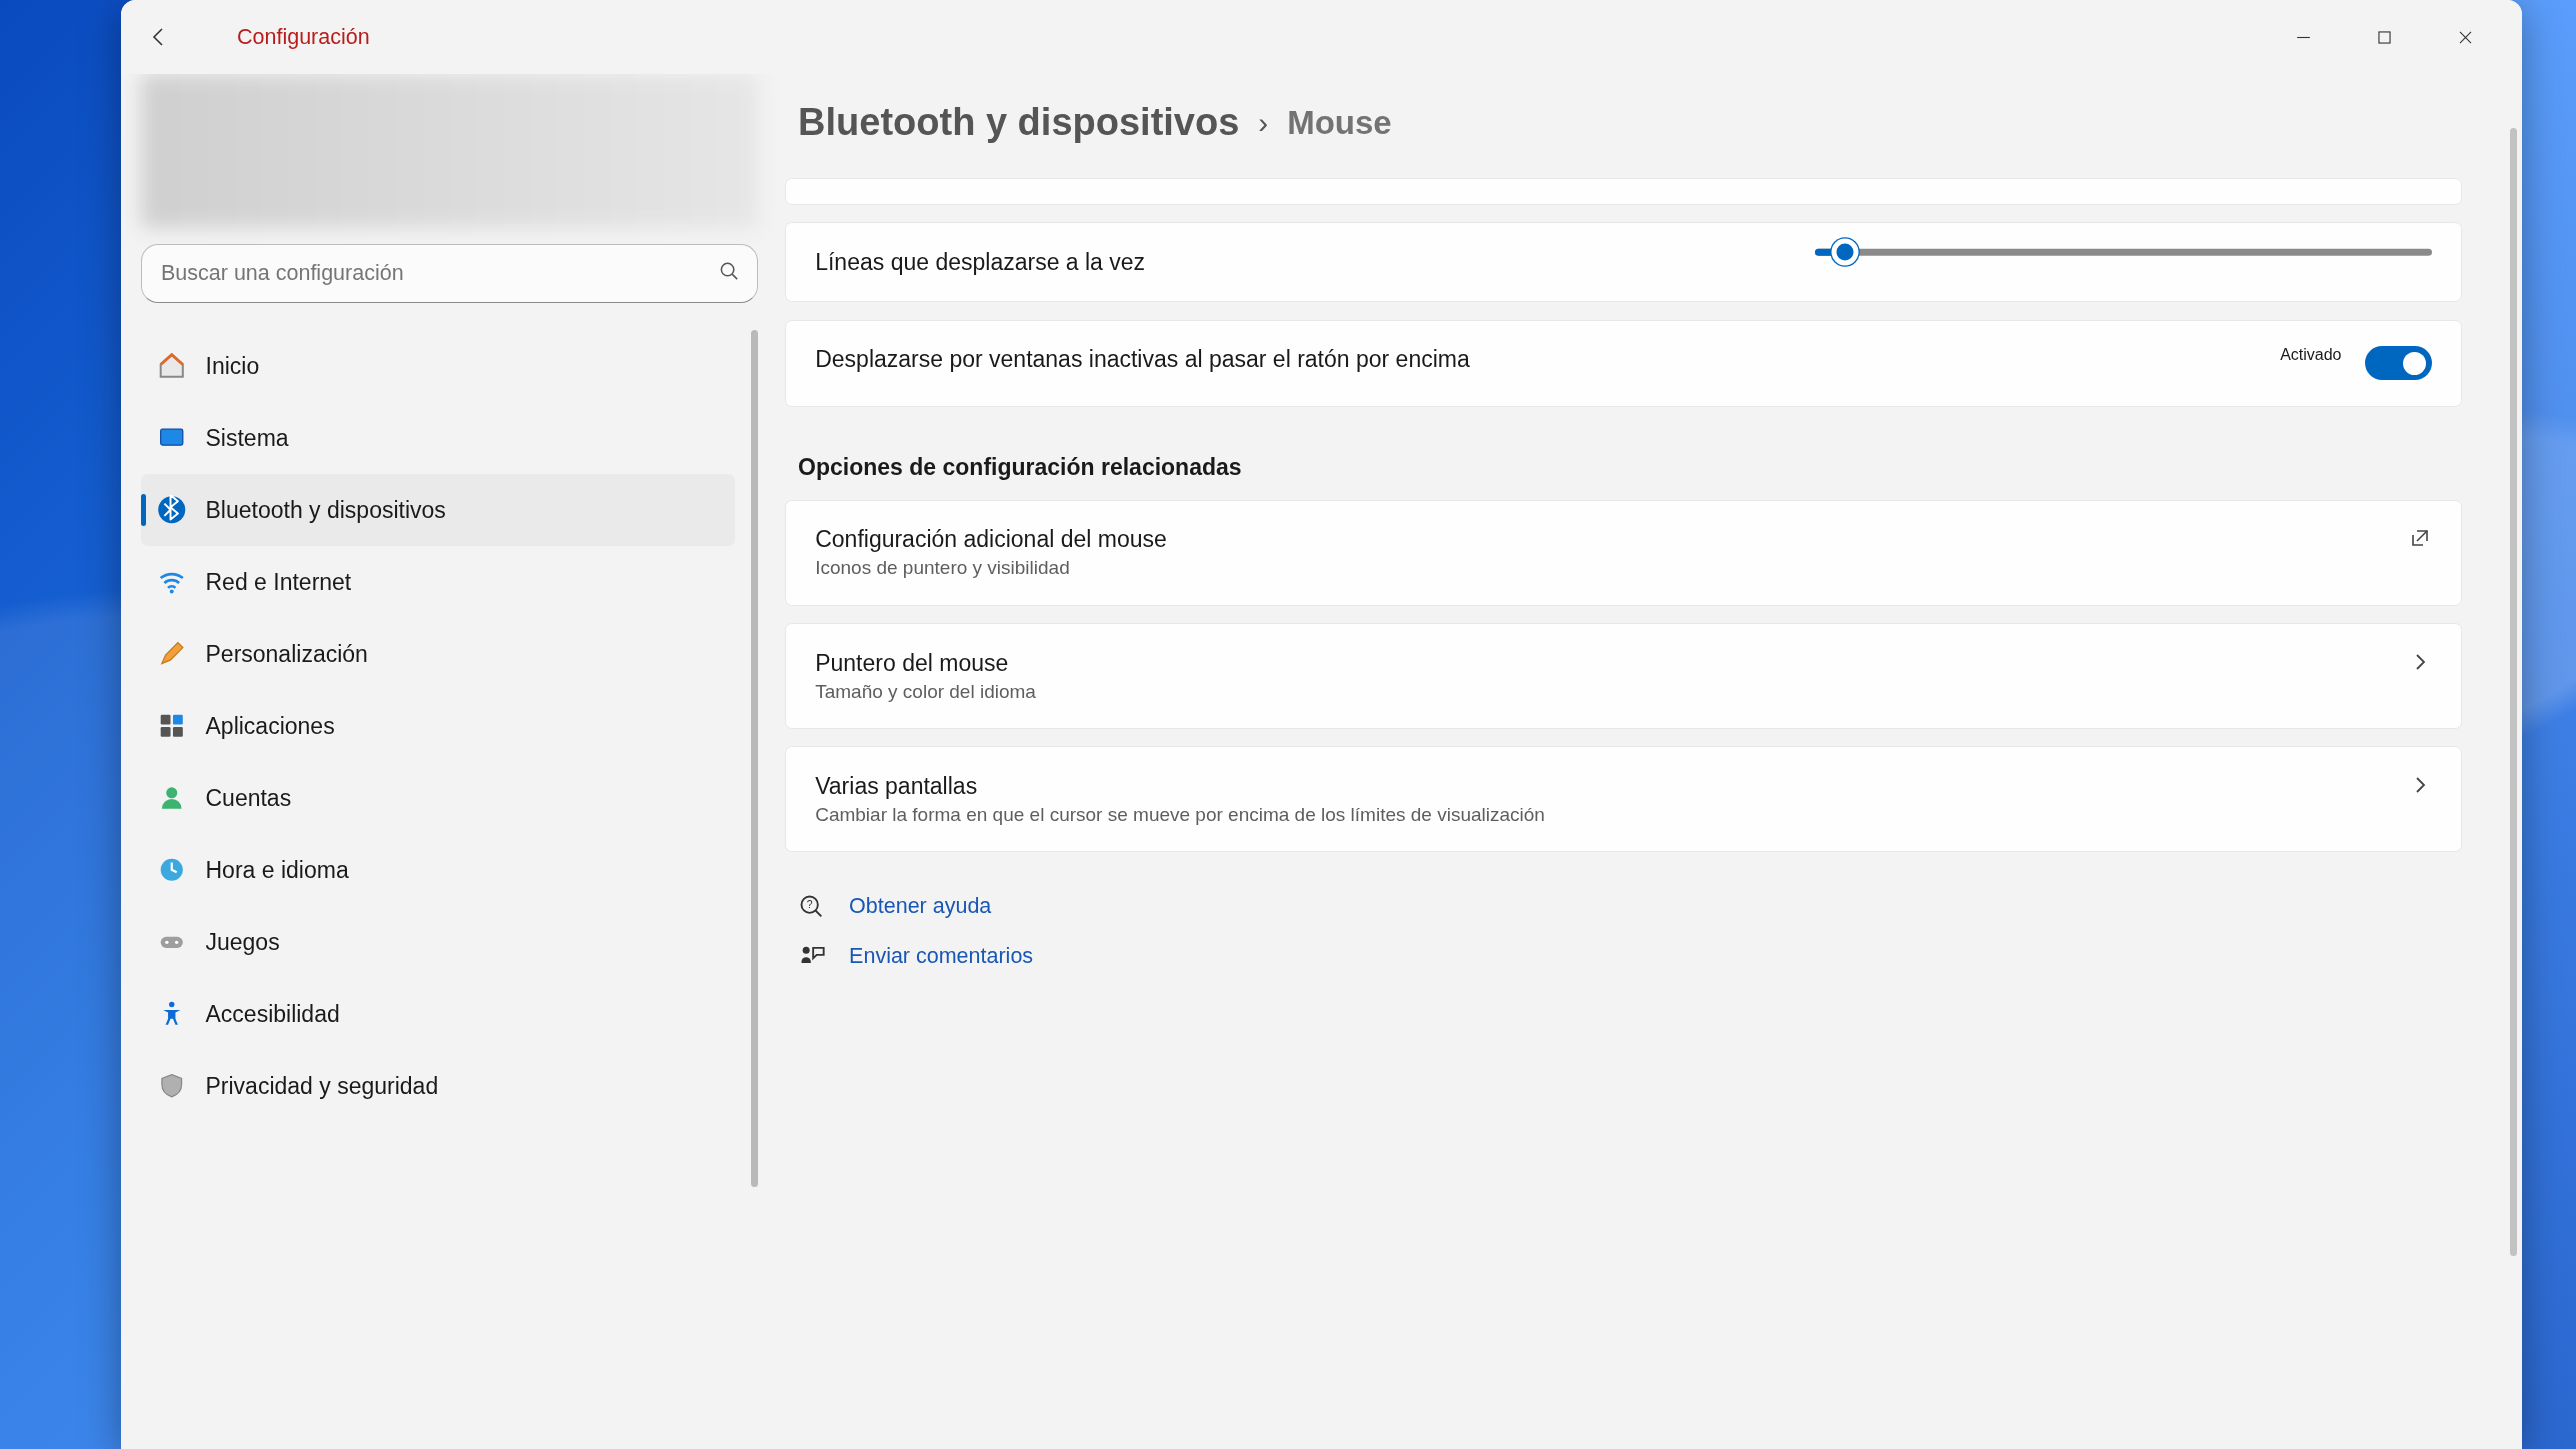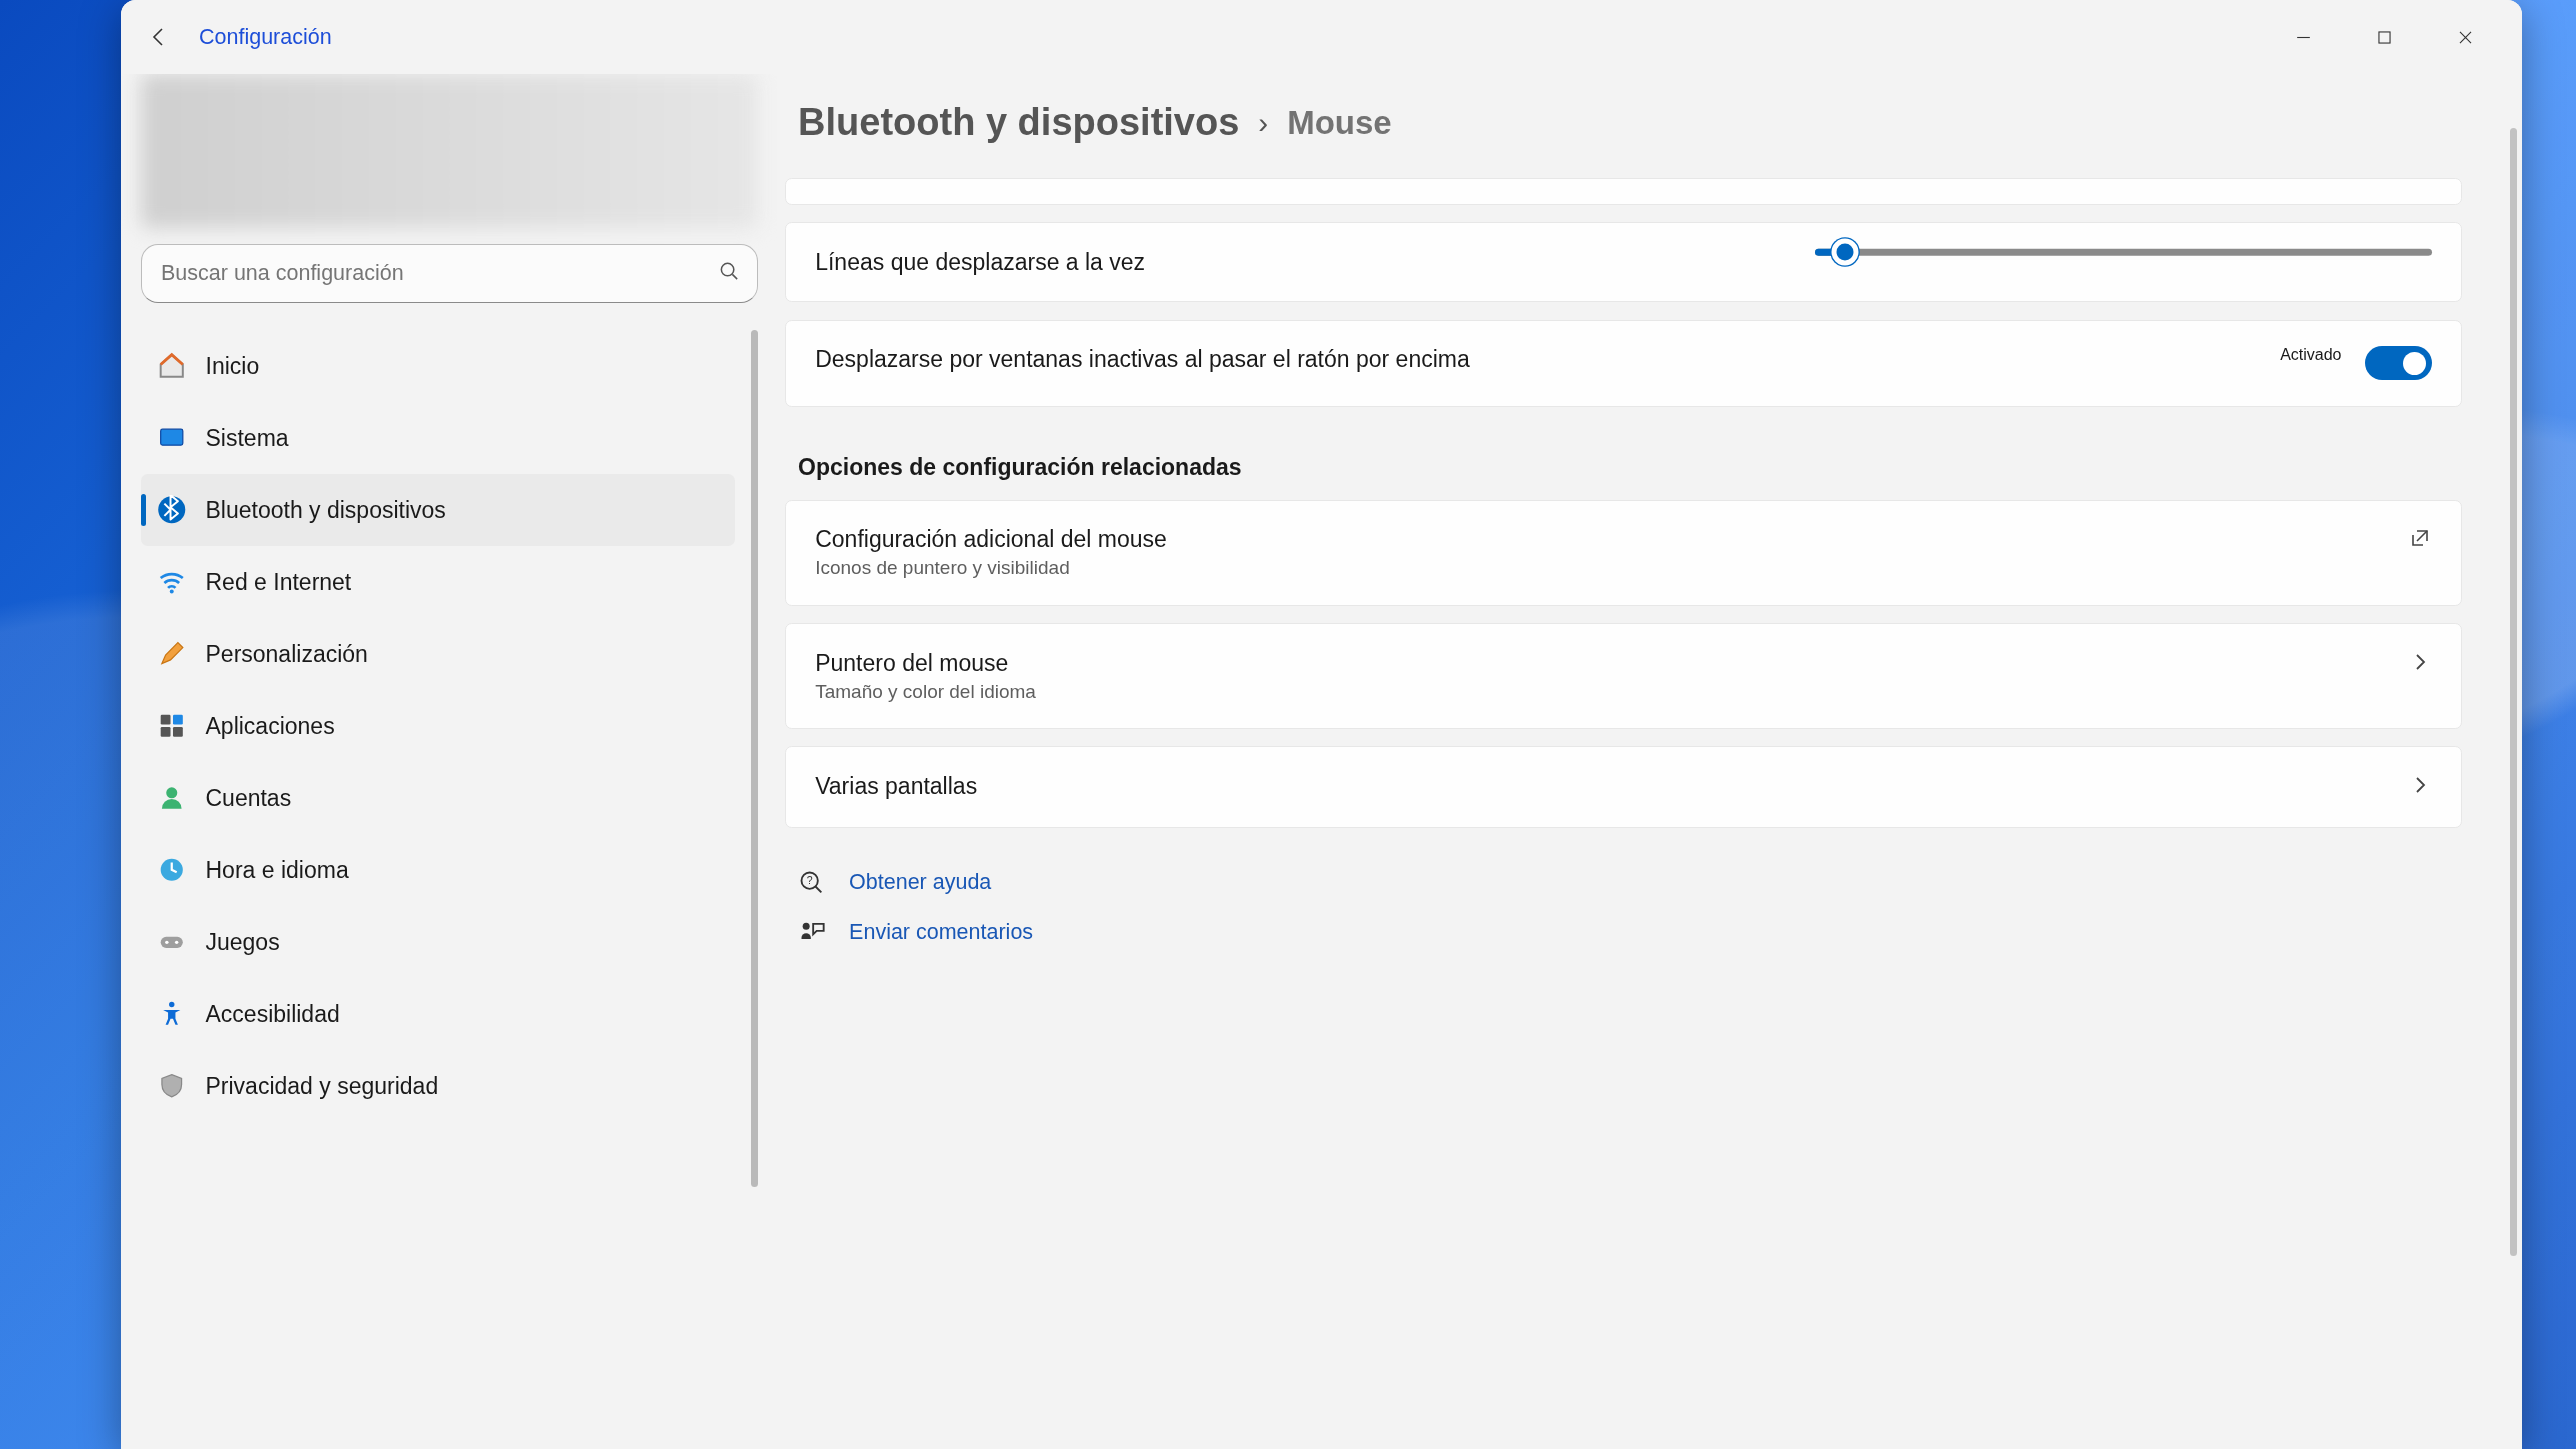--- a/index.html
+++ b/index.html
@@ -40,21 +40,21 @@
     padding: 0 16px;
     background: #f3f3f3;
   }
   .back-btn {
     width: 43px; height: 43px;
     display:flex; align-items:center; justify-content:center;
     cursor:pointer; border-radius:5.4px;
     margin-right: 19px;
   }
   .back-btn svg { width:24px; height:24px; }
-  .app-title { font-size: 21.5px; font-weight: 400; color:#1d4ed8; }
+  .app-title { font-size: 21.5px; font-weight: 400; color:#b91c1c;margin-left:38px; }
   .win-controls { margin-left:auto; display:flex; gap:0; }
   .win-btn { width:81px; height:54px; display:flex; align-items:center; justify-content:center; cursor:pointer; }
   .win-btn svg { width:19px; height:19px; }
 
   .body {
     flex:1; display:flex; overflow:hidden;
   }
 
   
   .sidebar {
@@ -429,20 +429,21 @@
                 <path d="M9 5l7 7-7 7"></path>
               </svg>
           </span>
         </div>
       </div>
 
       <div class="card link-card">
         <div class="row">
           <div>
             <div class="title">Varias pantallas</div>
+            <div class="sub">Cambiar la forma en que el cursor se mueve por encima de los límites de visualización</div>
           </div>
           <span class="spacer"></span>
           <span class="chev-right">
             <svg viewBox="0 0 24 24" fill="none" stroke="#444" stroke-width="1.8">
                 <path d="M9 5l7 7-7 7"></path>
               </svg>
           </span>
         </div>
       </div>
 

